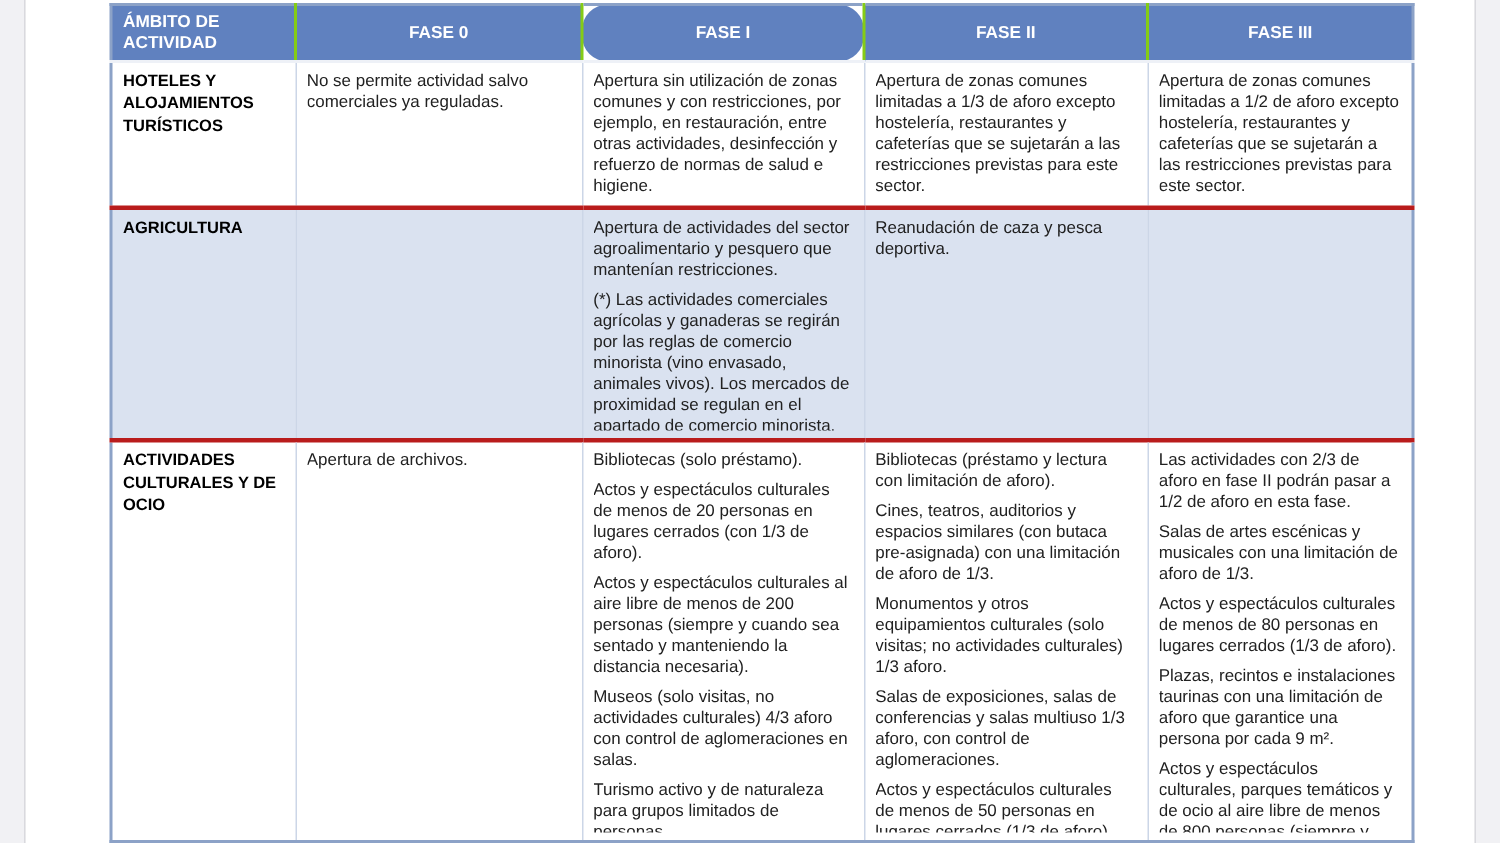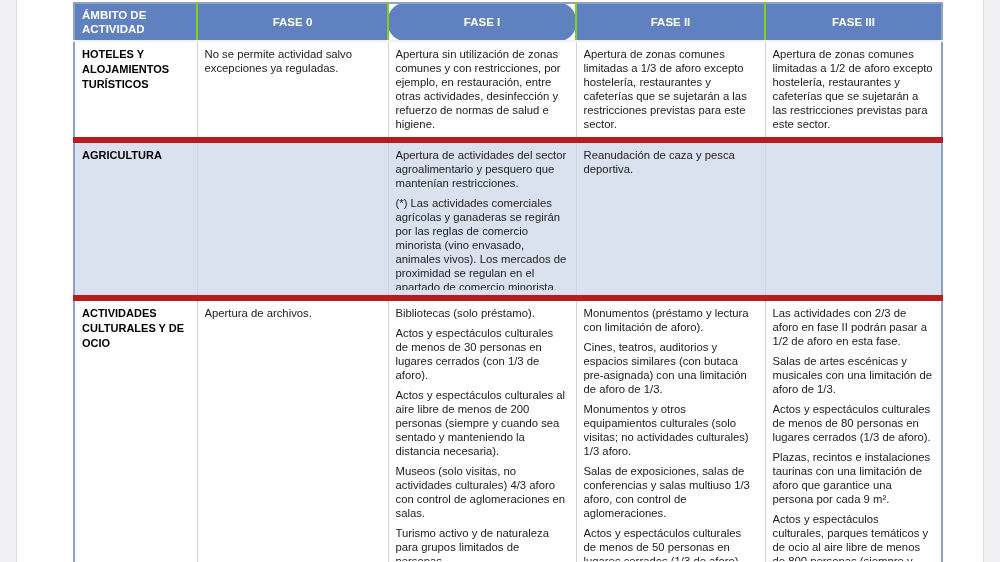--- a/index.html
+++ b/index.html
@@ -48,21 +48,21 @@
   thead th.col-ambito {
     text-align: left;
     border-left: none;
   }
   tbody th, tbody td {
     vertical-align: top;
     text-align: left;
     font-size: 11.3px;
     padding: 5px 8px 5px 7px;
     border-left: 1px solid #ccd6e7;
-    border-top: 6px solid #b91c1c;
+    border-top: 3px solid #b91c1c;
   }
   tbody th { border-left: none; }
   tbody tr:first-child th, tbody tr:first-child td { border-top: none; }
   tbody th.row-label {
     font-weight: bold;
     color: #000000;
     line-height: 15px;
     font-size: 11px;
   }
   .cell-inner { overflow: hidden; }
@@ -99,21 +99,21 @@
         <th style="background: rgb(96, 129, 191);">FASE III</th>
       </tr>
     </thead>
     <tbody id="table-body">
         <tr class="body-row row-0">
           <th class="row-label">
             <div class="cell-inner">HOTELES Y ALOJAMIENTOS TURÍSTICOS</div>
           </th>
           <td>
             <div class="cell-inner">
-              <p>No se permite actividad salvo excepciones ya reguladas.</p>
+              <p>No se permite actividad salvo comerciales ya reguladas.</p>
             </div>
           </td>
           <td>
             <div class="cell-inner">
               <p>Apertura sin utilización de zonas comunes y con restricciones, por ejemplo, en restauración, entre otras actividades, desinfección y refuerzo de normas de salud e higiene.</p>
             </div>
           </td>
           <td>
             <div class="cell-inner">
               <p>Apertura de zonas comunes limitadas a 1/3 de aforo excepto hostelería, restaurantes y cafeterías que se sujetarán a las restricciones previstas para este sector.</p>
@@ -152,29 +152,29 @@
             <div class="cell-inner">ACTIVIDADES CULTURALES Y DE OCIO</div>
           </th>
           <td>
             <div class="cell-inner">
               <p>Apertura de archivos.</p>
             </div>
           </td>
           <td>
             <div class="cell-inner">
               <p>Bibliotecas (solo préstamo).</p>
-              <p>Actos y espectáculos culturales de menos de 30 personas en lugares cerrados (con 1/3 de aforo).</p>
+              <p>Actos y espectáculos culturales de menos de 20 personas en lugares cerrados (con 1/3 de aforo).</p>
               <p>Actos y espectáculos culturales al aire libre de menos de 200 personas (siempre y cuando sea sentado y manteniendo la distancia necesaria).</p>
               <p>Museos (solo visitas, no actividades culturales) 4/3 aforo con control de aglomeraciones en salas.</p>
               <p>Turismo activo y de naturaleza para grupos limitados de personas.</p>
             </div>
           </td>
           <td>
             <div class="cell-inner">
-              <p>Monumentos (préstamo y lectura con limitación de aforo).</p>
+              <p>Bibliotecas (préstamo y lectura con limitación de aforo).</p>
               <p>Cines, teatros, auditorios y espacios similares (con butaca pre-asignada) con una limitación de aforo de 1/3.</p>
               <p>Monumentos y otros equipamientos culturales (solo visitas; no actividades culturales) 1/3 aforo.</p>
               <p>Salas de exposiciones, salas de conferencias y salas multiuso 1/3 aforo, con control de aglomeraciones.</p>
               <p>Actos y espectáculos culturales de menos de 50 personas en lugares cerrados (1/3 de aforo).</p>
             </div>
           </td>
           <td>
             <div class="cell-inner">
               <p>Las actividades con 2/3 de aforo en fase II podrán pasar a 1/2 de aforo en esta fase.</p>
               <p>Salas de artes escénicas y musicales con una limitación de aforo de 1/3.</p>

